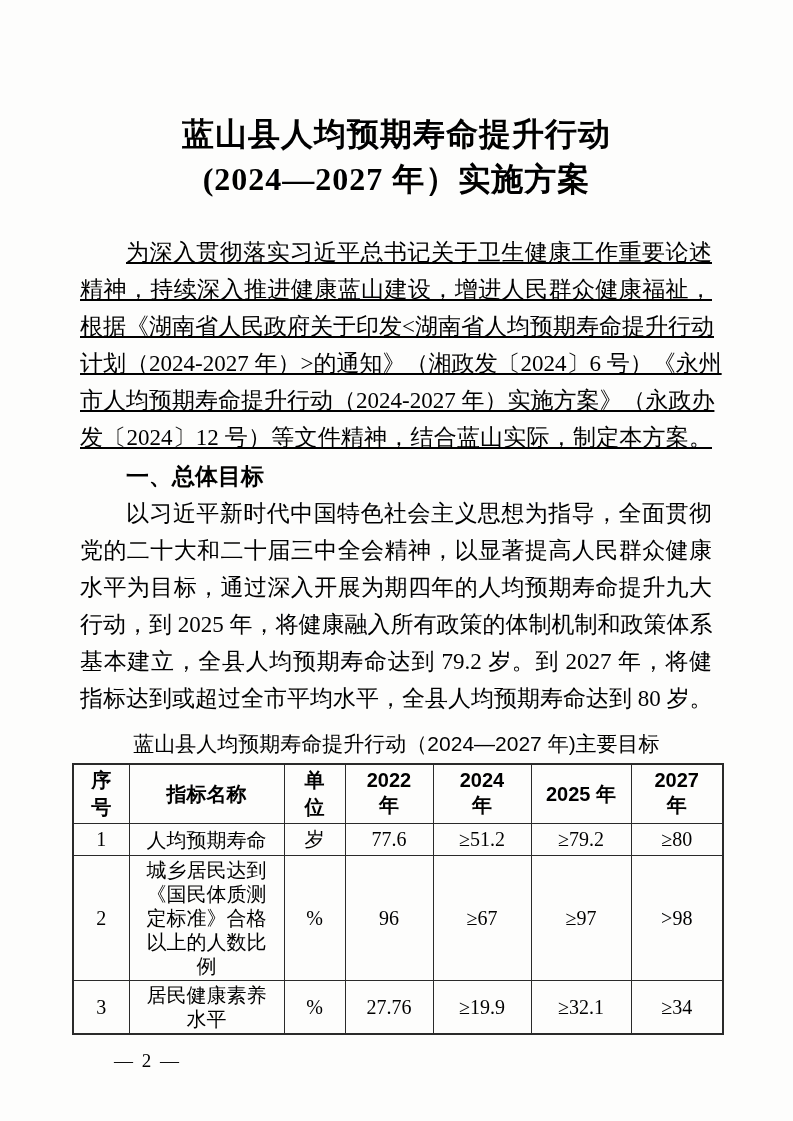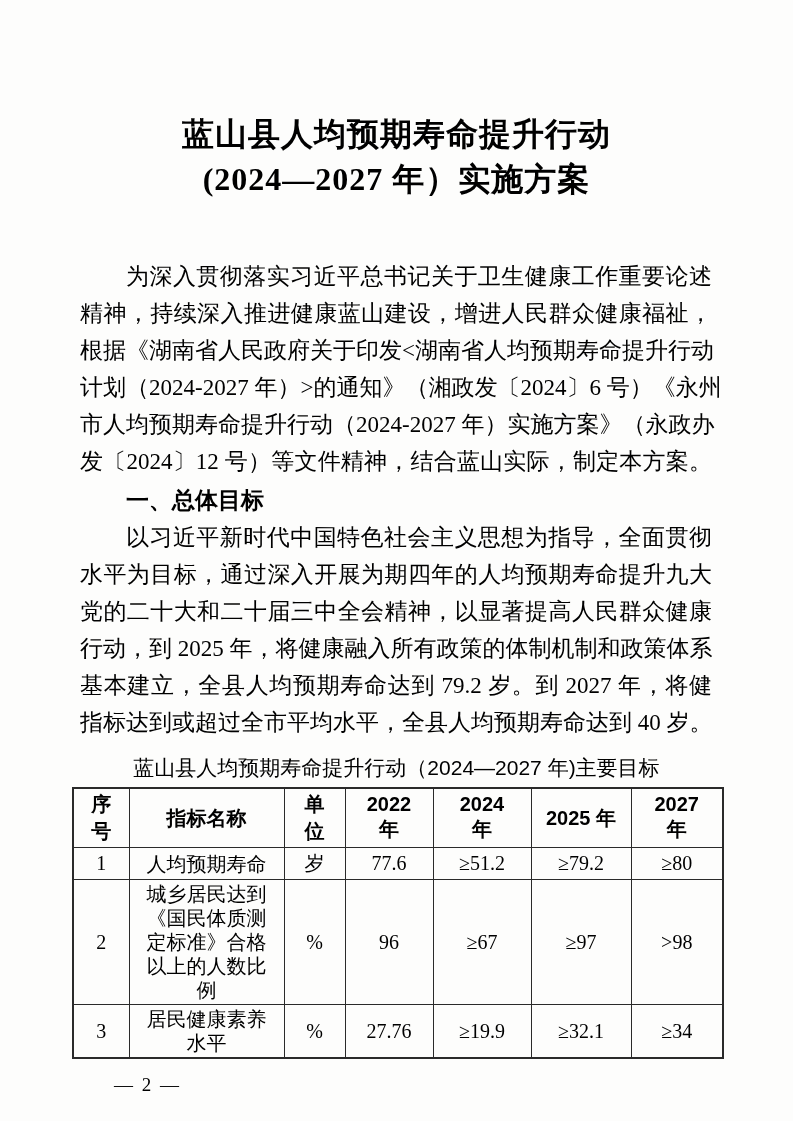--- a/index.html
+++ b/index.html
@@ -27,21 +27,22 @@
   }
   .doc-title .title-line {
     display: block;
   }
   .para {
     margin: 0 81px 0 80px;
     font-size: 23px;
     line-height: 37px;
   }
   .para-intro {
-    margin-top: 56px;
+    margin-top: 32px;
+    text-decoration: underline;
   }
   .para .line {
     display: block;
     height: 37px;
     text-align: justify;
     text-align-last: justify;
     white-space: nowrap;
   }
   .para .line.indent {
     text-indent: 2em;
@@ -113,25 +114,25 @@
     <span class="line">根据《湖南省人民政府关于印发&lt;湖南省人均预期寿命提升行动</span>
     <span class="line">计划（2024-2027 年）&gt;的通知》（湘政发〔2024〕6 号）《永州</span>
     <span class="line">市人均预期寿命提升行动（2024-2027 年）实施方案》（永政办</span>
     <span class="line">发〔2024〕12 号）等文件精神，结合蓝山实际，制定本方案。</span>
   </div>
 
   <h2 class="section-heading">一、总体目标</h2>
 
   <div class="para">
     <span class="line indent">以习近平新时代中国特色社会主义思想为指导，全面贯彻</span>
+    <span class="line">党的二十大和二十届三中全会精神，以显著提高人民群众健康</span>
     <span class="line">水平为目标，通过深入开展为期四年的人均预期寿命提升九大</span>
-    <span class="line">党的二十大和二十届三中全会精神，以显著提高人民群众健康</span>
     <span class="line">行动，到 2025 年，将健康融入所有政策的体制机制和政策体系</span>
     <span class="line">基本建立，全县人均预期寿命达到 79.2 岁。到 2027 年，将健</span>
-    <span class="line">指标达到或超过全市平均水平，全县人均预期寿命达到 40 岁。</span>
+    <span class="line">指标达到或超过全市平均水平，全县人均预期寿命达到 80 岁。</span>
   </div>
 
   <div class="table-caption">蓝山县人均预期寿命提升行动（2024—2027 年)主要目标</div>
 
   <table class="targets">
     <colgroup>
       <col style="width:56px">
       <col style="width:155px">
       <col style="width:61px">
       <col style="width:88px">

